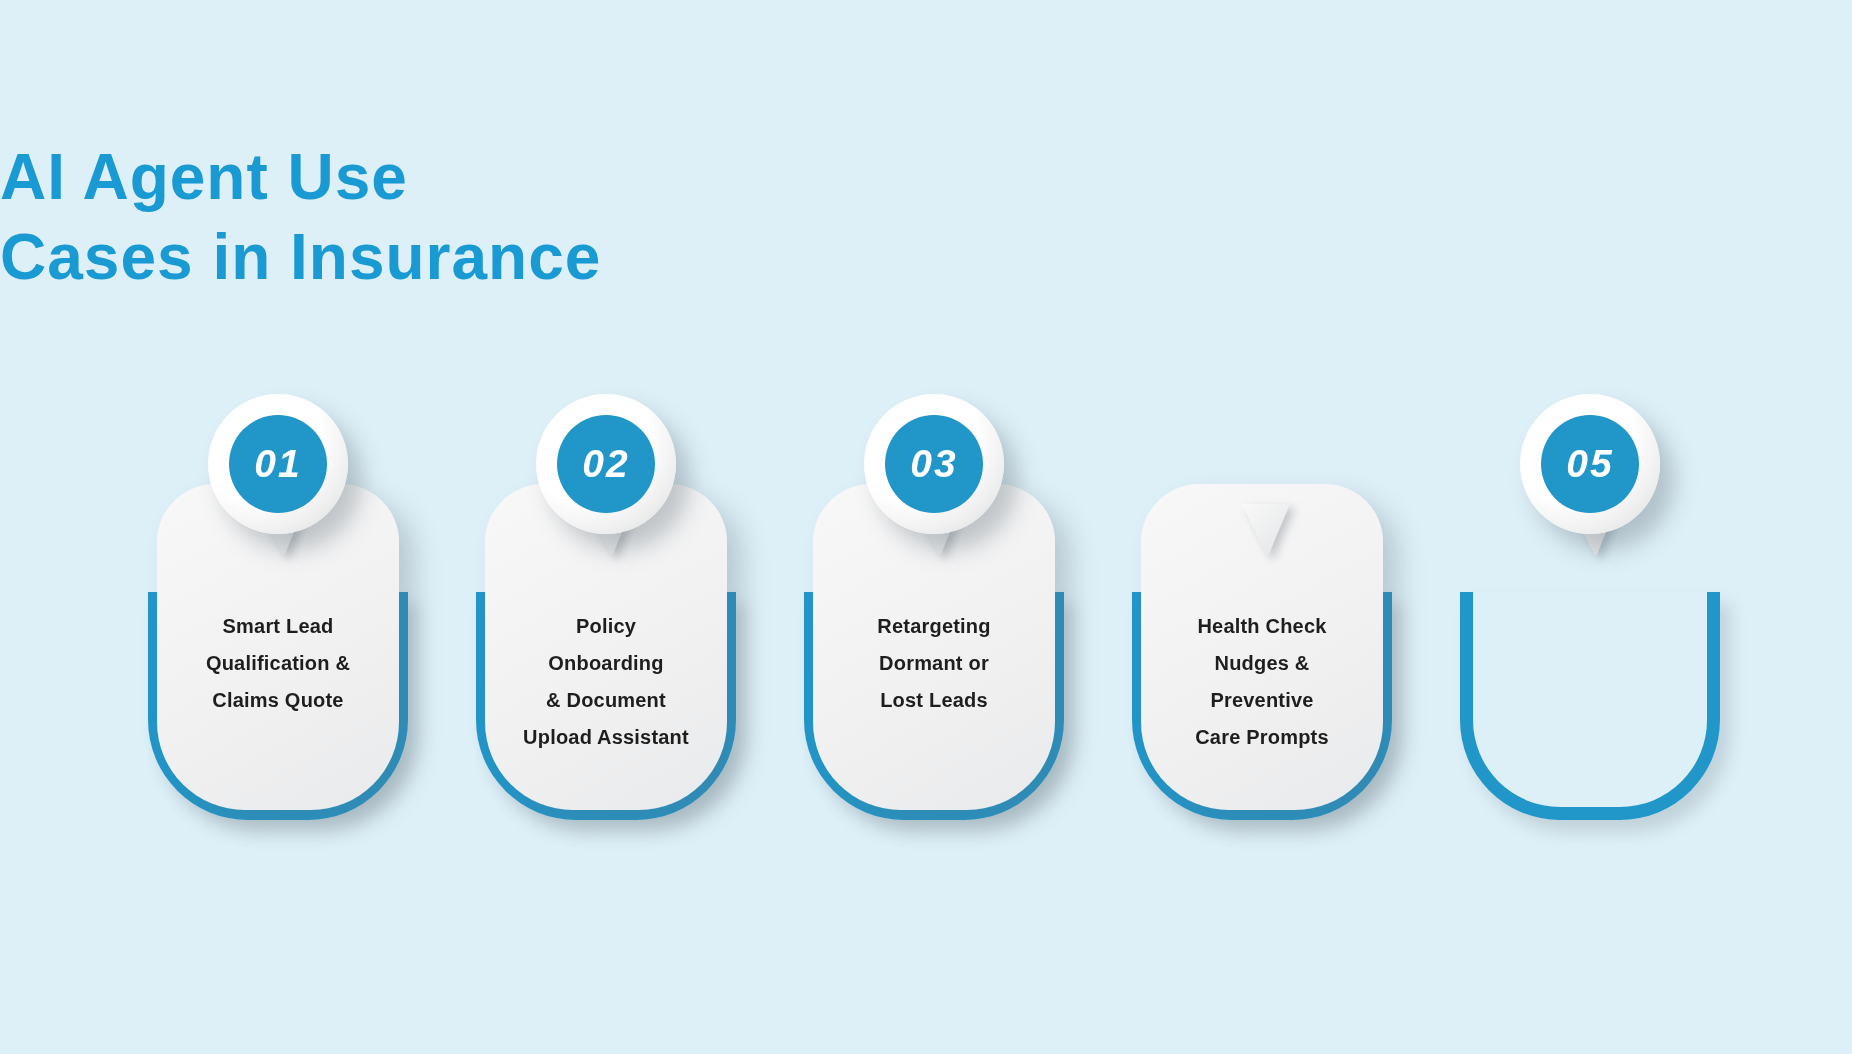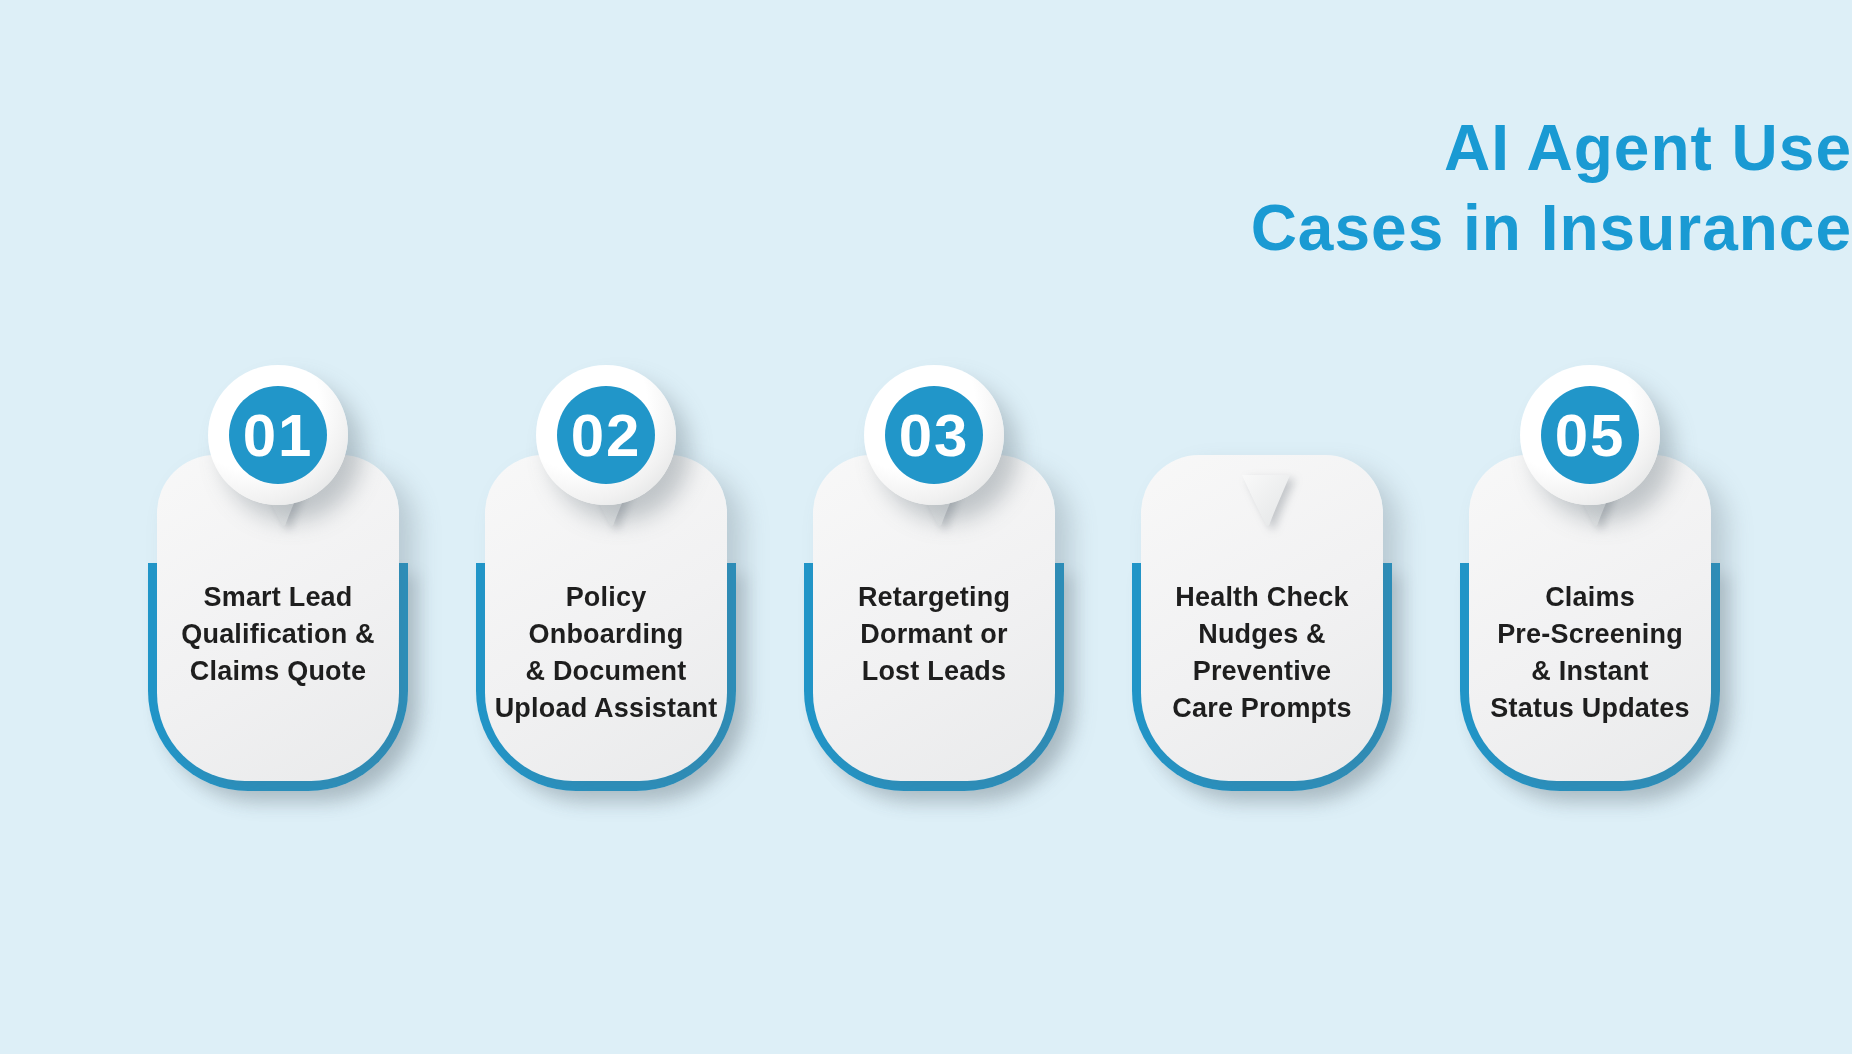--- a/index.html
+++ b/index.html
@@ -11,26 +11,27 @@
   }
   *{box-sizing:border-box;}
   html,body{margin:0;padding:0;}
   body{
     width:1852px;height:1054px;overflow:hidden;
     background:var(--bg);
     font-family:"Liberation Sans","DejaVu Sans",sans-serif;
   }
   .title{
     padding-top:108px;
-    text-align:right;
+    text-align:left;
     color:var(--title);
     font-size:64px;
     font-weight:800;
     line-height:80px;
     letter-spacing:1px;
+    margin-top:29px;
   }
   .cards-row{
     display:flex;
     justify-content:center;
     gap:68px;
     margin-top:97px;
     transform:translateX(8px);
   }
   .card{
     position:relative;
@@ -57,21 +58,21 @@
     background:linear-gradient(150deg,#f8f8f8 0%,#f1f1f2 55%,#e9eaeb 100%);
     border-radius:58px 58px 88px 88px;
     box-shadow:16px 14px 26px rgba(95,108,118,0.28);
     z-index:2;
   }
   .card-text{
     position:absolute;
     top:124px; left:0; right:0;
     padding:0 6px;
     text-align:center;
-    font-size:27px;
+    font-size:20px;
     font-weight:700;
     line-height:37px;
     letter-spacing:0.2px;
     color:var(--ink);
   }
   
   .pin{
     position:absolute;
     top:0; left:50%;
     transform:translateX(-50%);
@@ -86,23 +87,24 @@
     box-shadow:14px 16px 22px rgba(95,108,118,0.35);
     z-index:2;
   }
   .pin-number{
     position:absolute; top:21px; left:21px;
     width:98px; height:98px;
     border-radius:50%;
     background:var(--accent);
     display:flex; align-items:center; justify-content:center;
     color:#ffffff;
-    font-size:60px;
+    font-size:39px;
     font-weight:700;
     letter-spacing:2px;
+    font-style:italic;
   }
   .pin-tail{
     position:absolute;
     top:110px;
     left:calc(50% - 24px);
     z-index:1;
     filter:drop-shadow(5px 4px 4px rgba(70,80,90,0.28));
   }
 </style>
 </head>
@@ -190,23 +192,20 @@
             <stop offset="1" stop-color="#e3e5e6"></stop>
           </linearGradient>
         </defs>
         <path d="M4,0 C13,20 21,36 27,48 C29,52 31,52 32,48 C38,32 46,15 52,0 Z" fill="url(#tailGrad)"></path>
       </svg>
     </div>
   </div>
 
   <div class="card">
     <div class="card-outline"></div>
-    <div class="card-body">
-      <div class="card-text"><span>Claims</span><br><span>Pre-Screening</span><br><span>&amp; Instant</span><br><span>Status Updates</span></div>
-    </div>
     <div class="pin">
       <svg class="pin-tail" width="56" height="70" viewBox="0 0 56 70">
         <defs>
           <linearGradient id="tailGrad" x1="0" y1="0" x2="1" y2="1">
             <stop offset="0" stop-color="#f9f9f9"></stop>
             <stop offset="1" stop-color="#e3e5e6"></stop>
           </linearGradient>
         </defs>
         <path d="M4,0 C13,20 21,36 27,48 C29,52 31,52 32,48 C38,32 46,15 52,0 Z" fill="url(#tailGrad)"></path>
       </svg>

